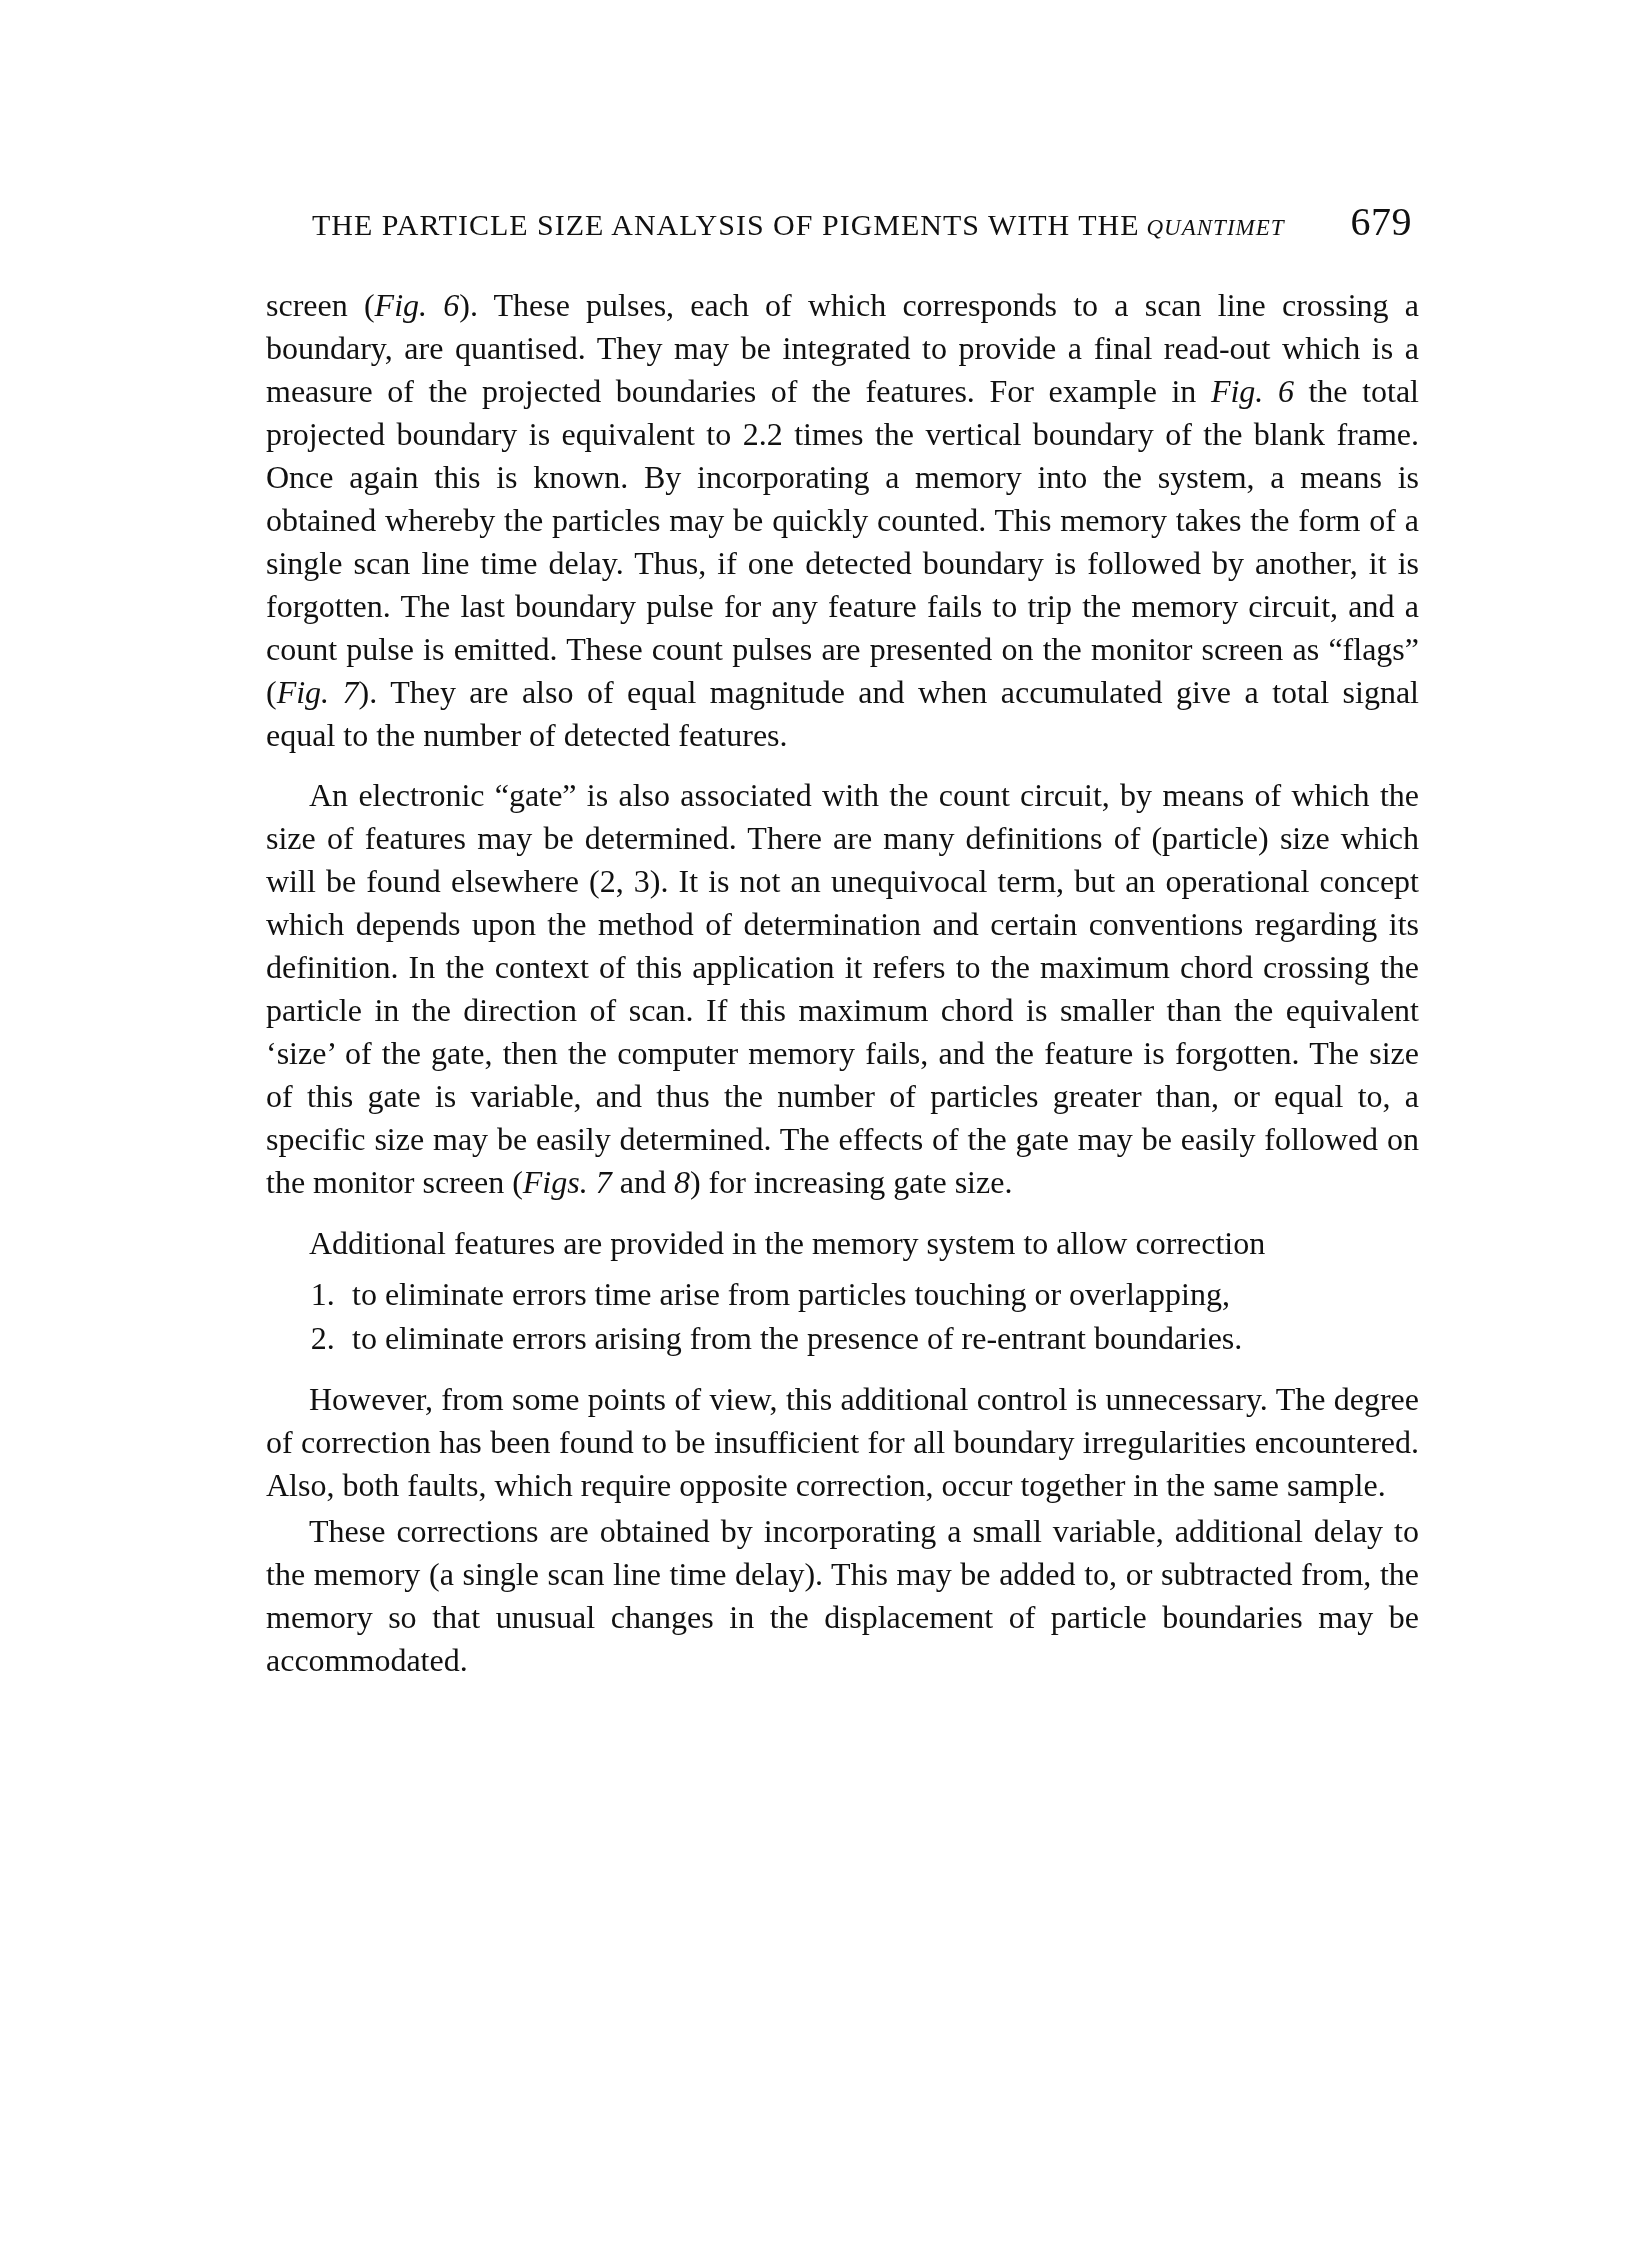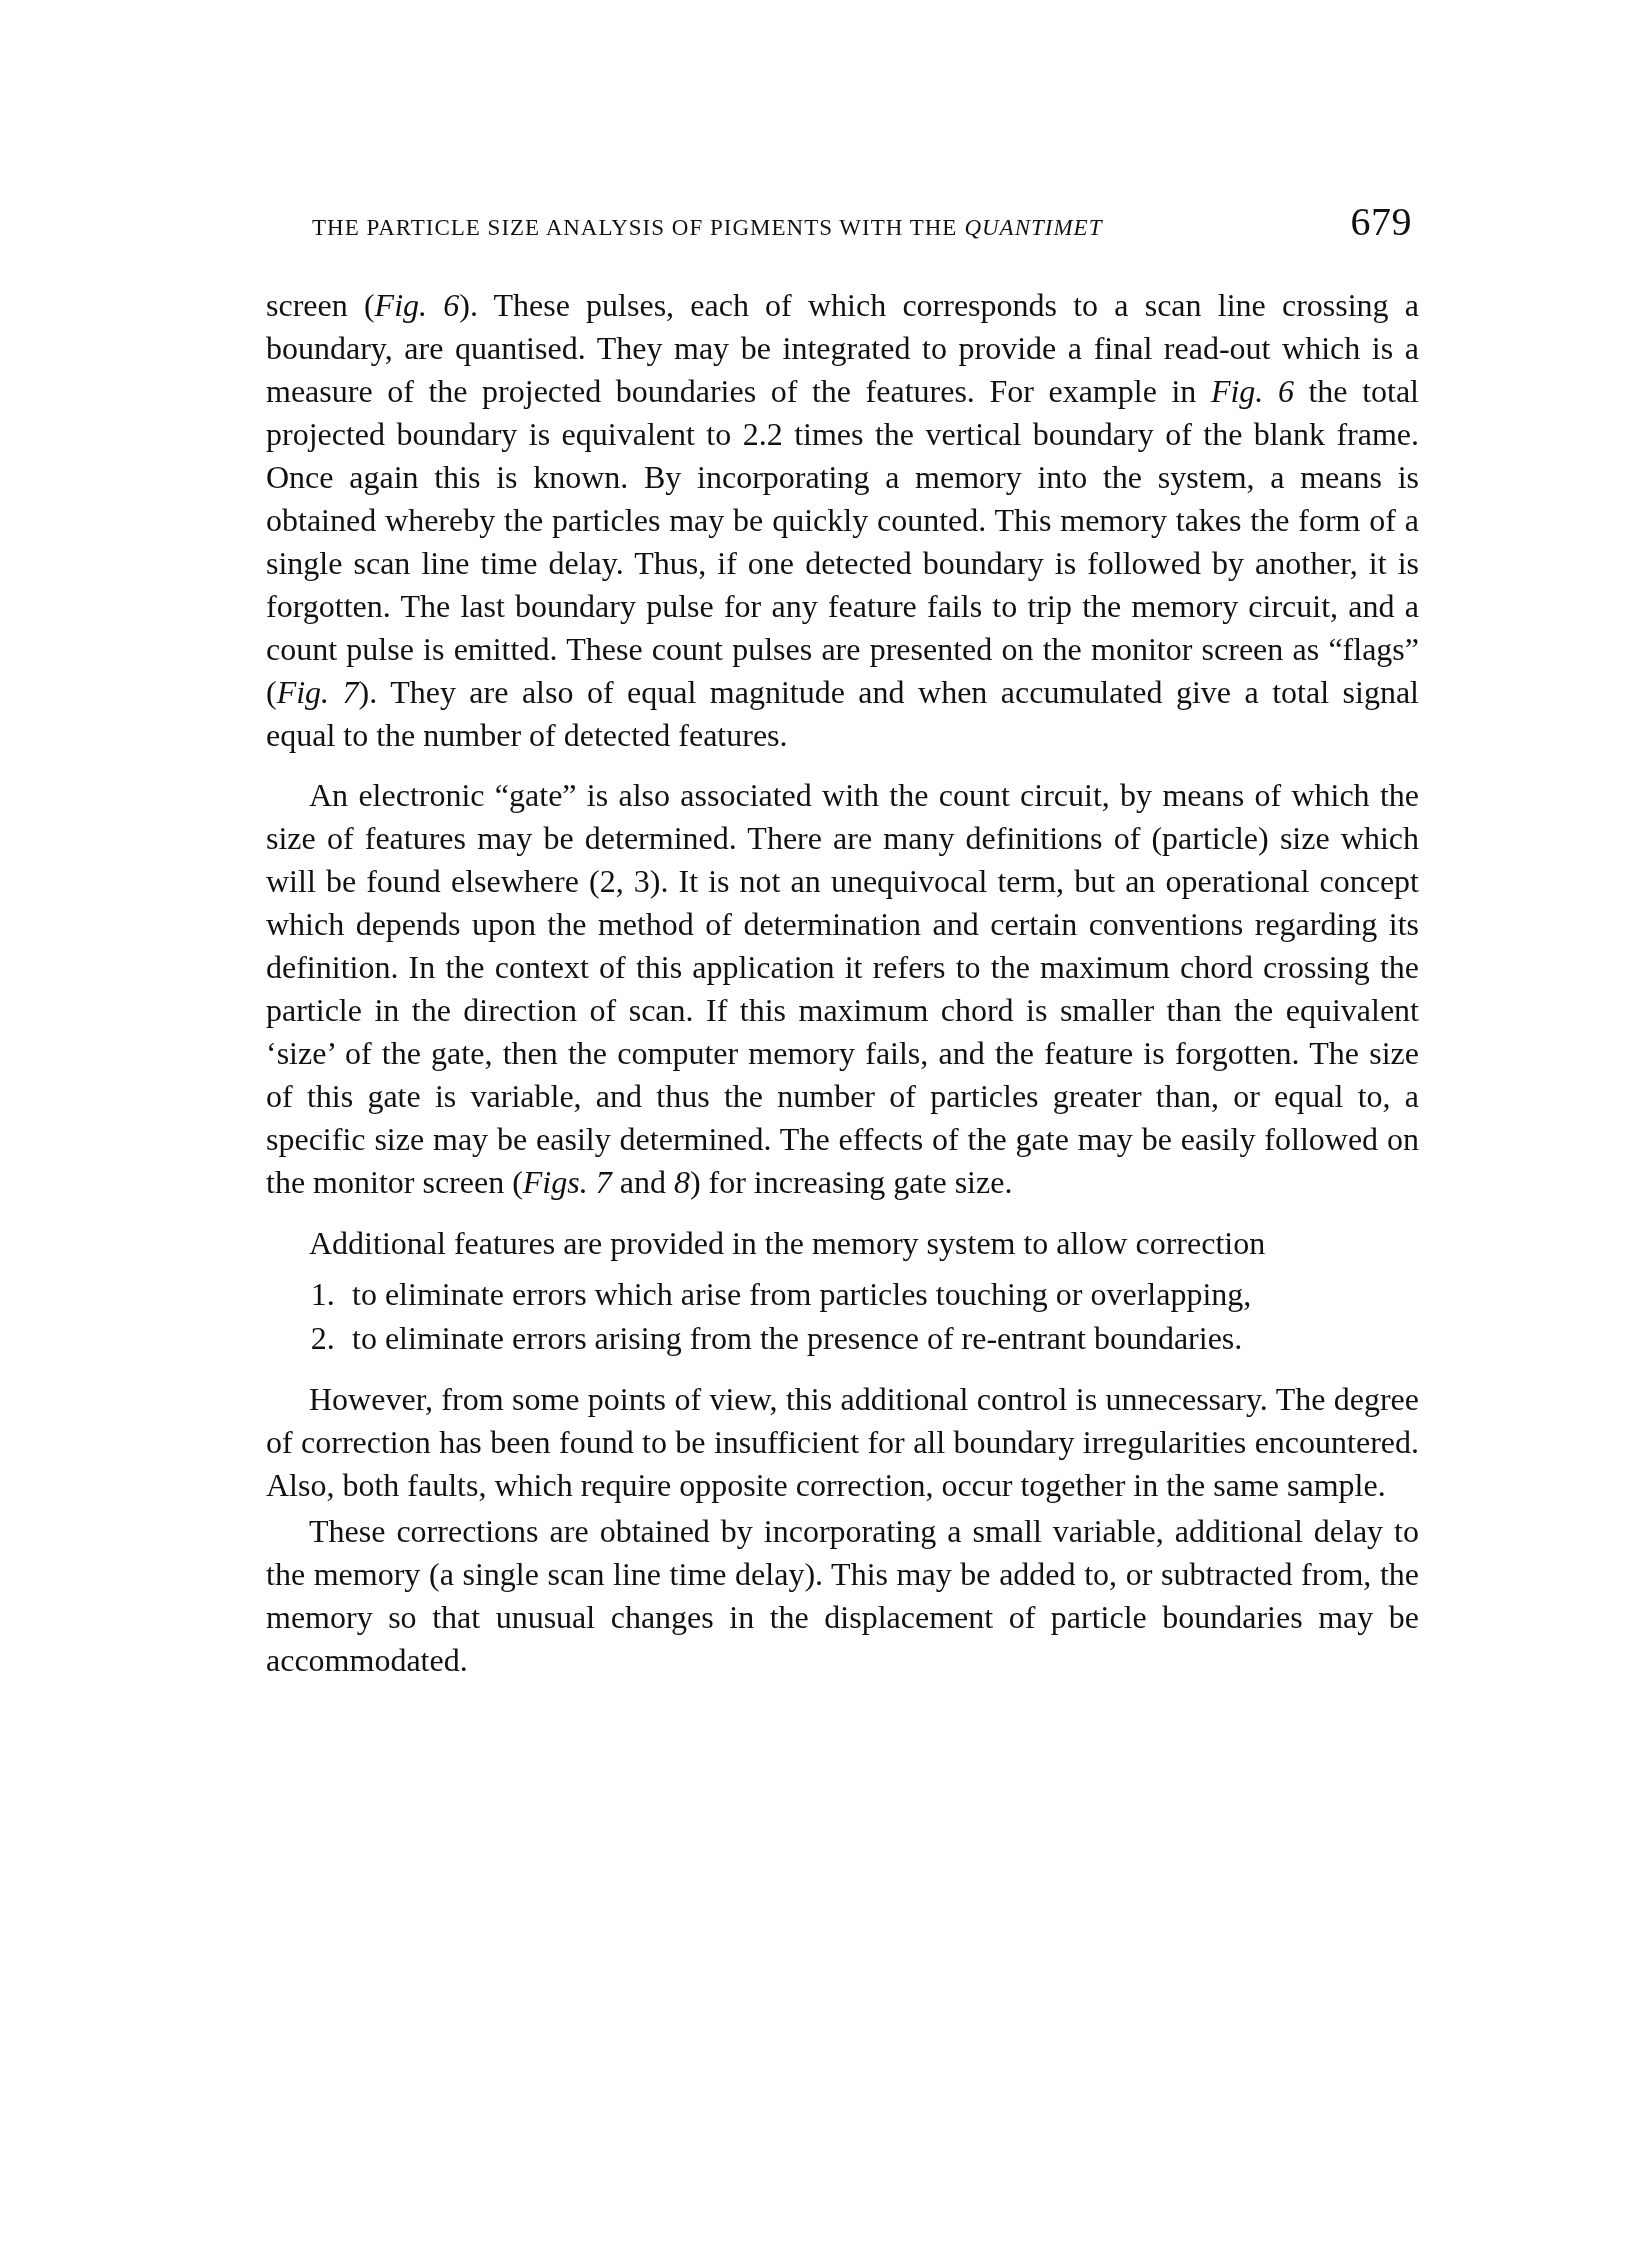--- a/index.html
+++ b/index.html
@@ -62,34 +62,34 @@
       flex: none;
     }
     .body ol li .txt { flex: 1; text-align: justify; }
     em { font-style: italic; margin-top: 33px; }
   </style>
 </head>
 <body>
 
 <div class="running-head">
   <span>
-    <span style="font-size:23px;letter-spacing:1px;">THE PARTICLE SIZE ANALYSIS OF PIGMENTS WITH THE</span>
+    <span style="font-size:30px;letter-spacing:1px;">THE PARTICLE SIZE ANALYSIS OF PIGMENTS WITH THE</span>
     <em style="font-size:23px;letter-spacing:1px;">QUANTIMET</em>
   </span>
   <span class="page-num">679</span>
 </div>
 
 <div class="body">
   <p><span>screen (</span><em>Fig. 6</em><span>). These pulses, each of which corresponds to a scan line crossing a boundary, are quantised. They may be integrated to provide a final read-out which is a measure of the projected boundaries of the features. For example in </span><em>Fig. 6</em><span> the total projected boundary is equivalent to 2.2 times the vertical boundary of the blank frame. Once again this is known. By incorporating a memory into the system, a means is obtained whereby the particles may be quickly counted. This memory takes the form of a single scan line time delay. Thus, if one detected boundary is followed by another, it is forgotten. The last boundary pulse for any feature fails to trip the memory circuit, and a count pulse is emitted. These count pulses are presented on the monitor screen as “flags” (</span><em>Fig. 7</em><span>). They are also of equal magnitude and when accumulated give a total signal equal to the number of detected features.</span></p>
   <p class="indent gap"><span>An electronic “gate” is also associated with the count circuit, by means of which the size of features may be determined. There are many definitions of (particle) size which will be found elsewhere (2, 3). It is not an unequivocal term, but an operational concept which depends upon the method of determination and certain conventions regarding its definition. In the context of this application it refers to the maximum chord crossing the particle in the direction of scan. If this maximum chord is smaller than the equivalent ‘size’ of the gate, then the computer memory fails, and the feature is forgotten. The size of this gate is variable, and thus the number of particles greater than, or equal to, a specific size may be easily determined. The effects of the gate may be easily followed on the monitor screen (</span><em>Figs. 7</em><span> and </span><em>8</em><span>) for increasing gate size.</span></p>
   <p class="indent gap"><span>Additional features are provided in the memory system to allow correction</span></p>
   <ol>
     <li>
       <span class="num">1.</span>
-      <span class="txt">to eliminate errors which arise from particles touching or overlapping,</span>
+      <span class="txt">to eliminate errors time arise from particles touching or overlapping,</span>
     </li>
     <li>
       <span class="num">2.</span>
       <span class="txt">to eliminate errors arising from the presence of re-entrant boundaries.</span>
     </li>
   </ol>
   <p class="indent gap"><span>However, from some points of view, this additional control is unnecessary. The degree of correction has been found to be insufficient for all boundary irregularities encountered. Also, both faults, which require opposite correction, occur together in the same sample.</span></p>
   <p class="indent" style="margin-top:3.8px;"><span>These corrections are obtained by incorporating a small variable, additional delay to the memory (a single scan line time delay). This may be added to, or subtracted from, the memory so that unusual changes in the displacement of particle boundaries may be accommodated.</span></p>
 </div>
 

